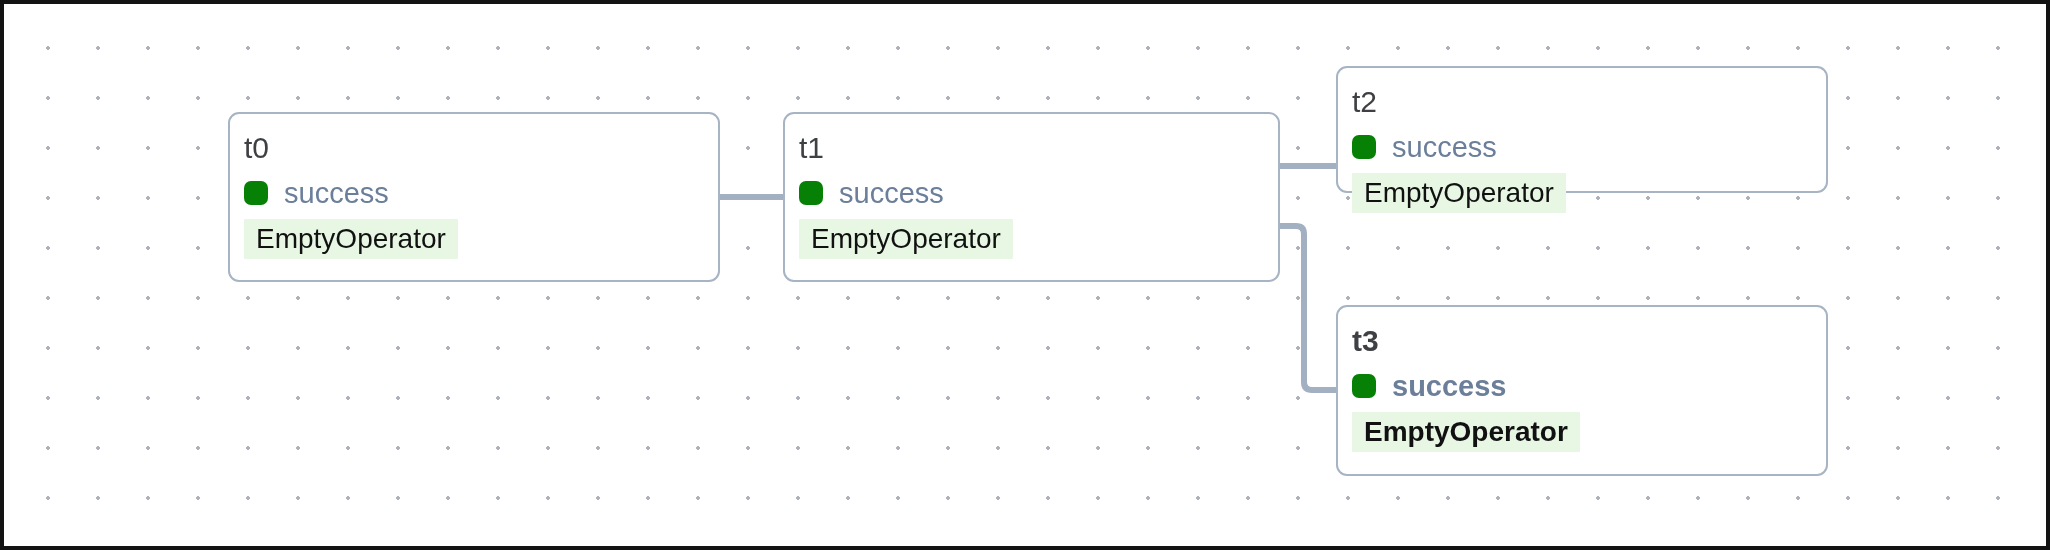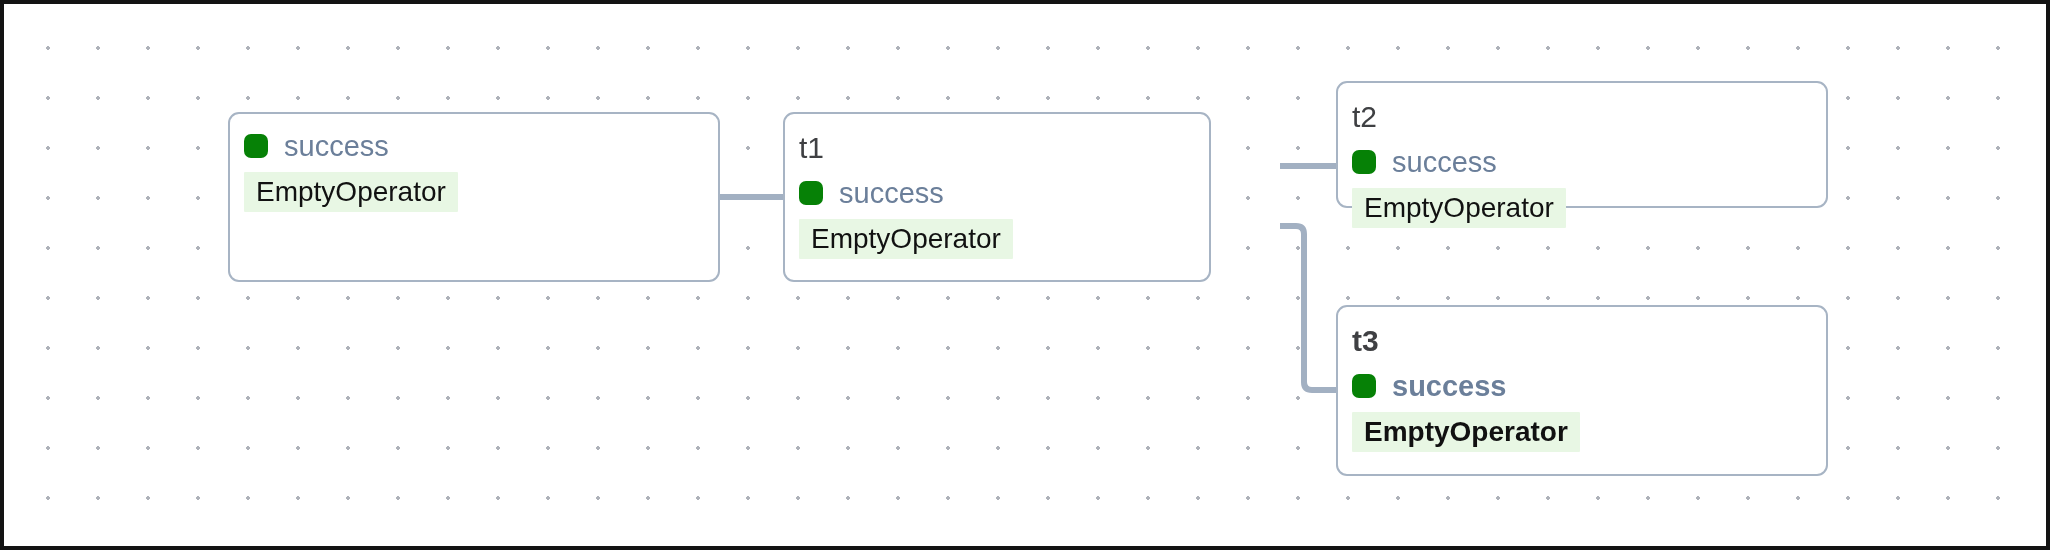--- a/index.html
+++ b/index.html
@@ -49,35 +49,36 @@
 
 <div class="viewport">
   <div class="canvas">
     <svg class="edge-layer" xmlns="http://www.w3.org/2000/svg">
         <path d="M 720 197 H 783" class="edge-path"></path>
         <path d="M 1280 166 H 1336" class="edge-path"></path>
         <path d="M 1280 226 H 1296 Q 1304 226 1304 234 V 382 Q 1304 390 1312 390 H 1336" class="edge-path"></path>
       </svg>
     <div class="node-layer">
         <div class="task-node" style="left: 228px; top: 112px; width: 492px; height: 170px;">
+    <div class="task-title">t0</div>
     <div class="status-row">
       <span class="status-square"></span>
       <span class="status-label">success</span>
     </div>
     <div class="operator-badge">EmptyOperator</div>
   </div>
-        <div class="task-node" style="left: 783px; top: 112px; width: 428px; height: 170px;">
+        <div class="task-node" style="left: 783px; top: 112px; width: 497px; height: 170px;">
     <div class="task-title">t1</div>
     <div class="status-row">
       <span class="status-square"></span>
       <span class="status-label">success</span>
     </div>
     <div class="operator-badge">EmptyOperator</div>
   </div>
-        <div class="task-node" style="left: 1336px; top: 81px; width: 492px; height: 127px;">
+        <div class="task-node" style="left: 1336px; top: 66px; width: 492px; height: 127px;">
     <div class="task-title">t2</div>
     <div class="status-row">
       <span class="status-square"></span>
       <span class="status-label">success</span>
     </div>
     <div class="operator-badge">EmptyOperator</div>
   </div>
         <div class="task-node" style="left: 1336px; top: 305px; width: 492px; height: 171px; font-weight: bold;">
     <div class="task-title">t3</div>
     <div class="status-row">

